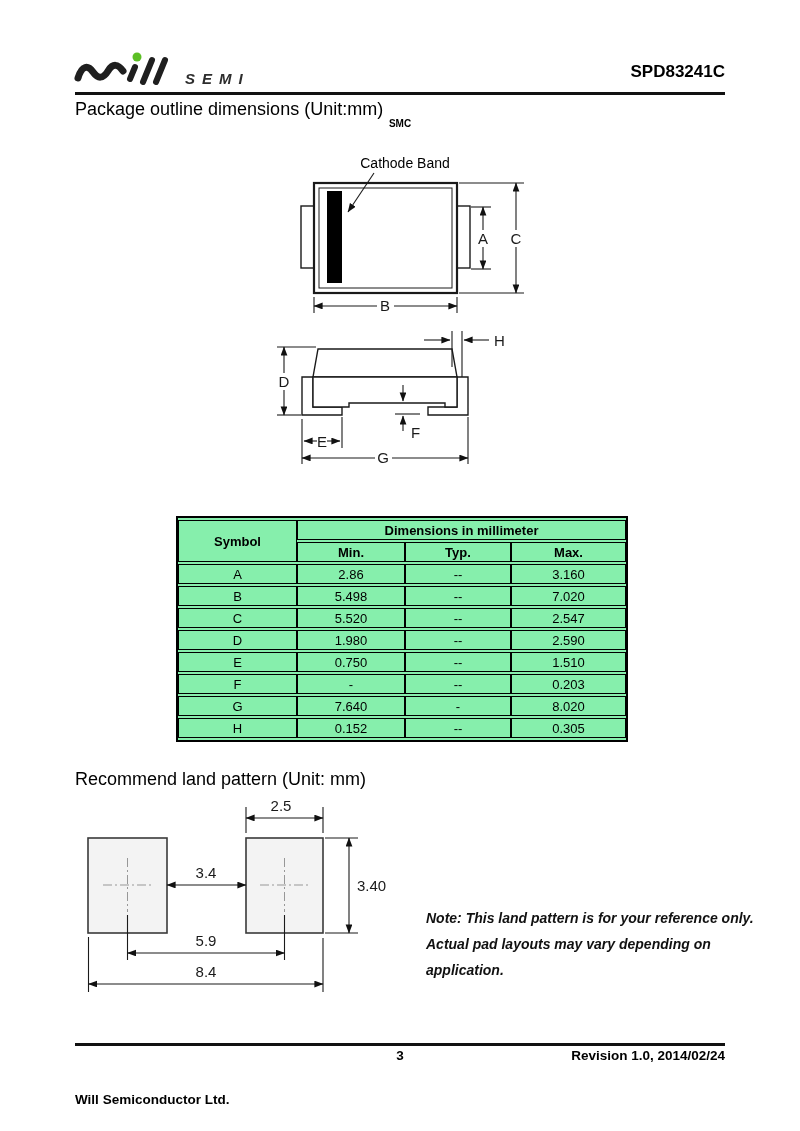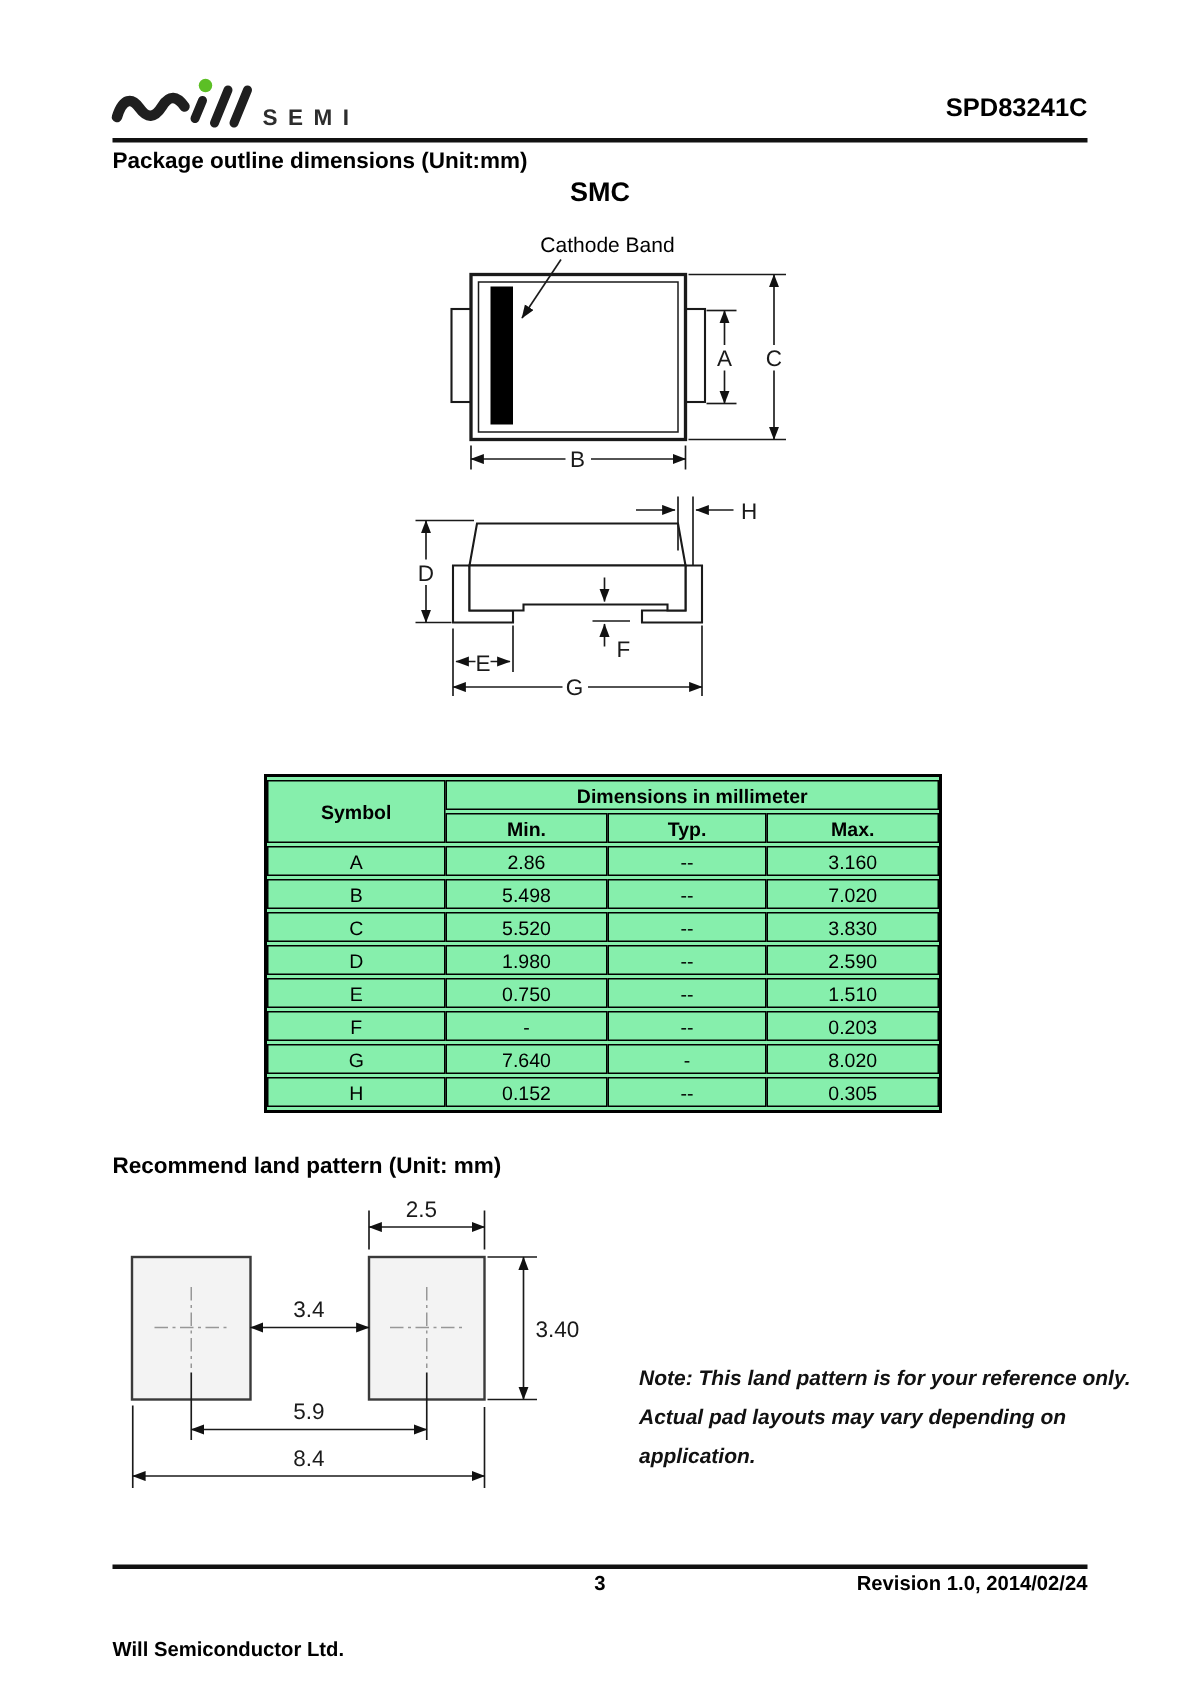--- a/index.html
+++ b/index.html
@@ -2,26 +2,26 @@
 <html><head>
 <meta charset="utf-8">
 <style>
   html,body{margin:0;padding:0;background:#ffffff;}
   .page{
     position:relative;width:800px;height:1131px;background:#fff;
     font-family:"Liberation Sans", sans-serif;color:#000;overflow:hidden;
   }
   
   .logo{position:absolute;left:73px;top:48px;display:flex;align-items:flex-end;}
-  .logo-semi{font-size:15px;font-weight:700;letter-spacing:7px;color:#2d2d2d;margin-left:2px;padding-bottom:3px;}
+  .logo-semi{font-size:15px;font-weight:700;letter-spacing:7px;color:#2d2d2d;margin-left:12px;padding-bottom:3px;font-style:italic;}
   .part-number{position:absolute;right:75px;top:62px;font-size:17px;font-weight:700;}
   .header-rule{position:absolute;left:75px;top:92px;width:650px;height:3px;background:#111;}
   .footer-rule{position:absolute;left:75px;top:1043px;width:650px;height:3px;background:#111;}
-  .section-title{position:absolute;left:75px;font-size:15px;font-weight:700;}
-  .pkg-name{position:absolute;left:75px;top:118px;width:650px;text-align:center;font-size:18px;font-weight:700;}
+  .section-title{position:absolute;left:75px;font-size:18px;font-weight:400;}
+  .pkg-name{position:absolute;left:75px;top:118px;width:650px;text-align:center;font-size:10px;font-weight:700;}
   
   table.dim-table{
     position:absolute;left:176px;top:516px;width:452px;
     border-collapse:separate;border-spacing:0 2px;border:2px solid #000;
     table-layout:fixed;background:#86efac;
   }
   table.dim-table th, table.dim-table td{
     border:1px solid #000;text-align:center;vertical-align:middle;
     font-size:13px;height:18px;padding:0 2px;overflow:hidden;white-space:nowrap;
   }
@@ -182,21 +182,21 @@
       <tr>
           <td>B</td>
           <td>5.498</td>
           <td>--</td>
           <td>7.020</td>
         </tr>
       <tr>
           <td>C</td>
           <td>5.520</td>
           <td>--</td>
-          <td>3.830</td>
+          <td>2.547</td>
         </tr>
       <tr>
           <td>D</td>
           <td>1.980</td>
           <td>--</td>
           <td>2.590</td>
         </tr>
       <tr>
           <td>E</td>
           <td>0.750</td>

